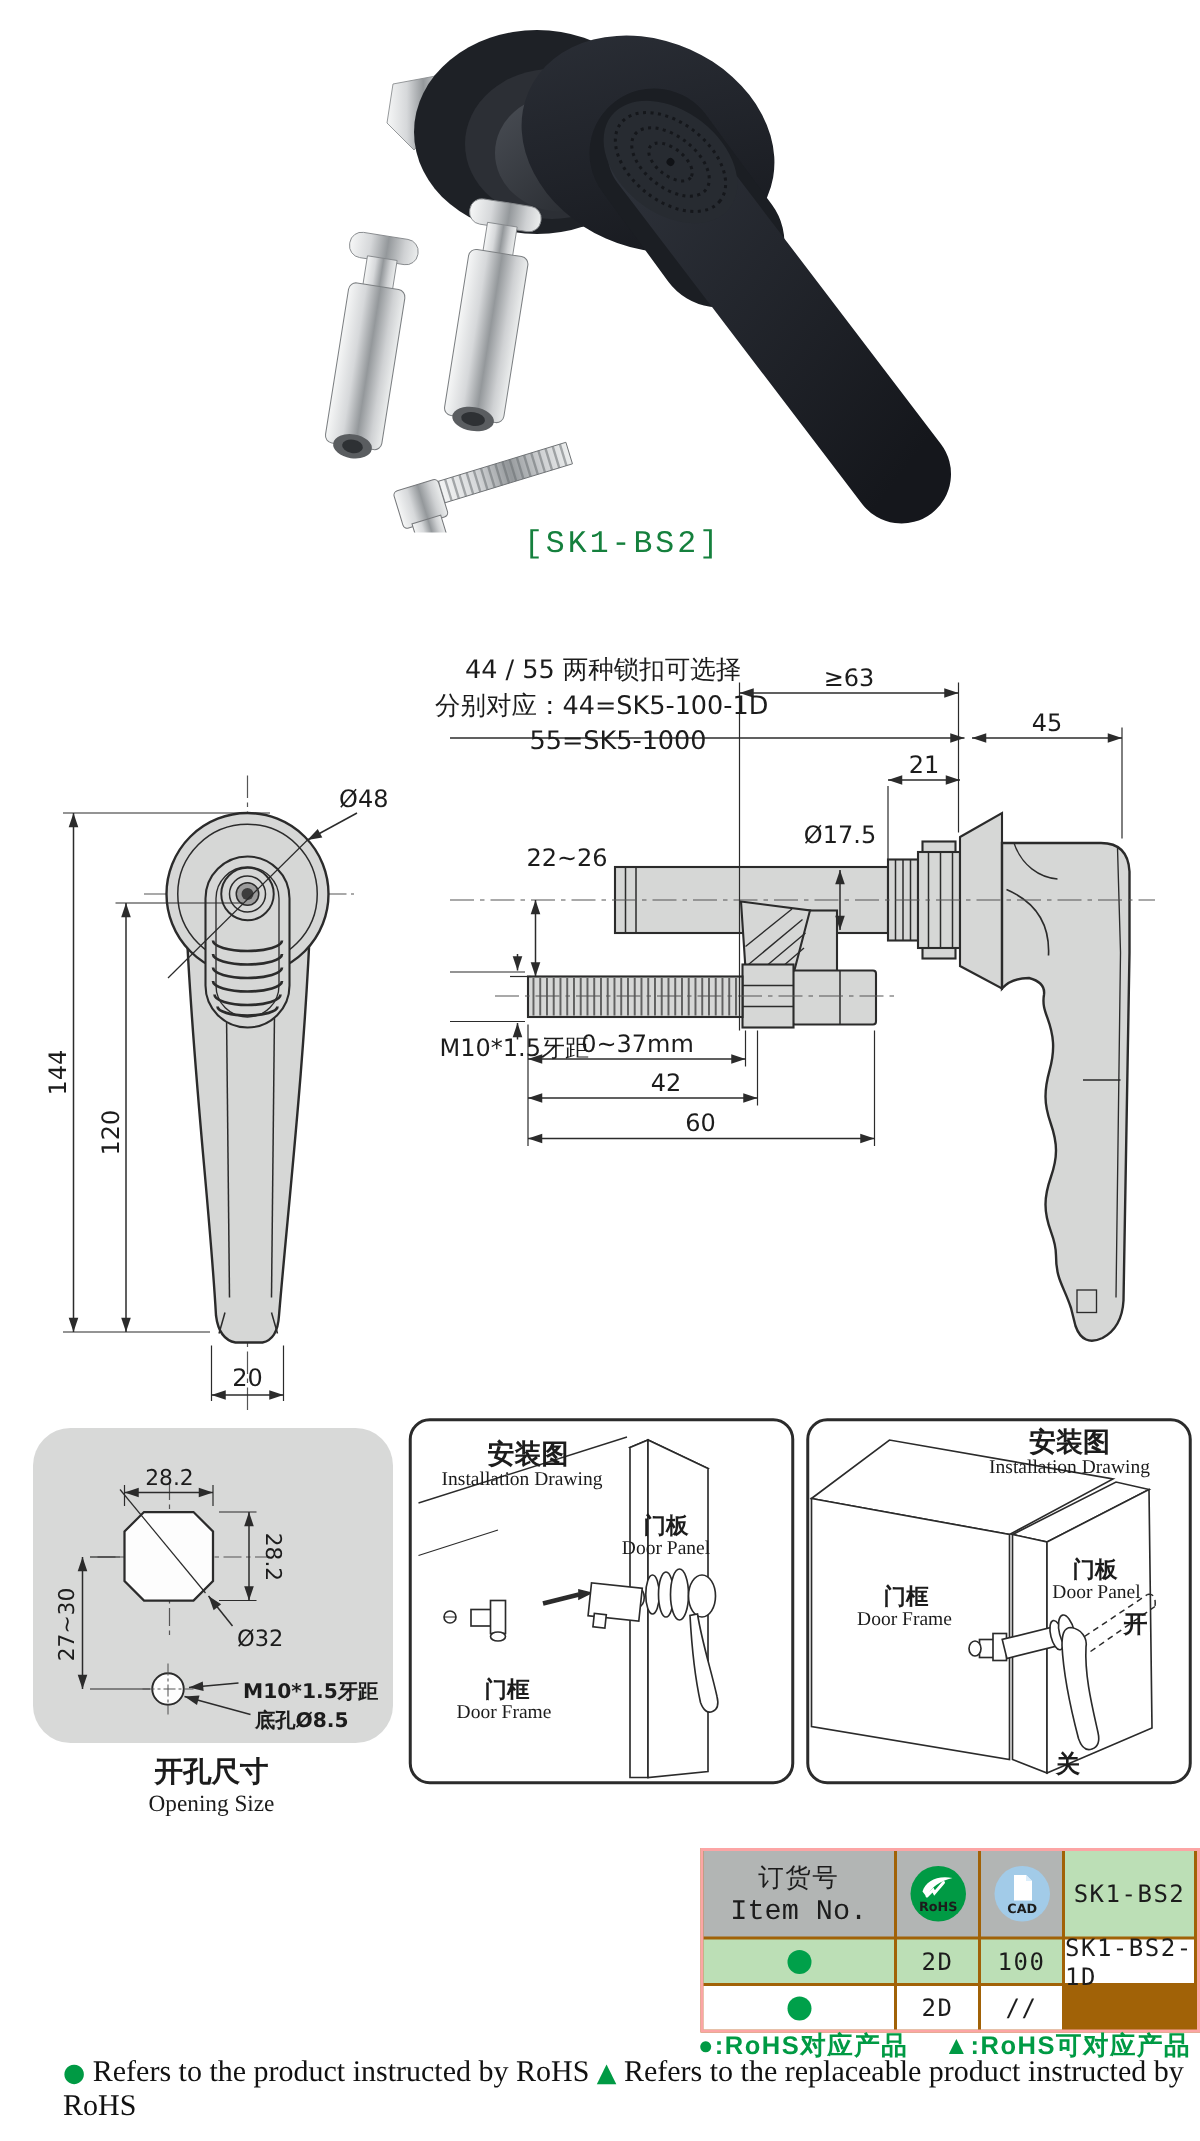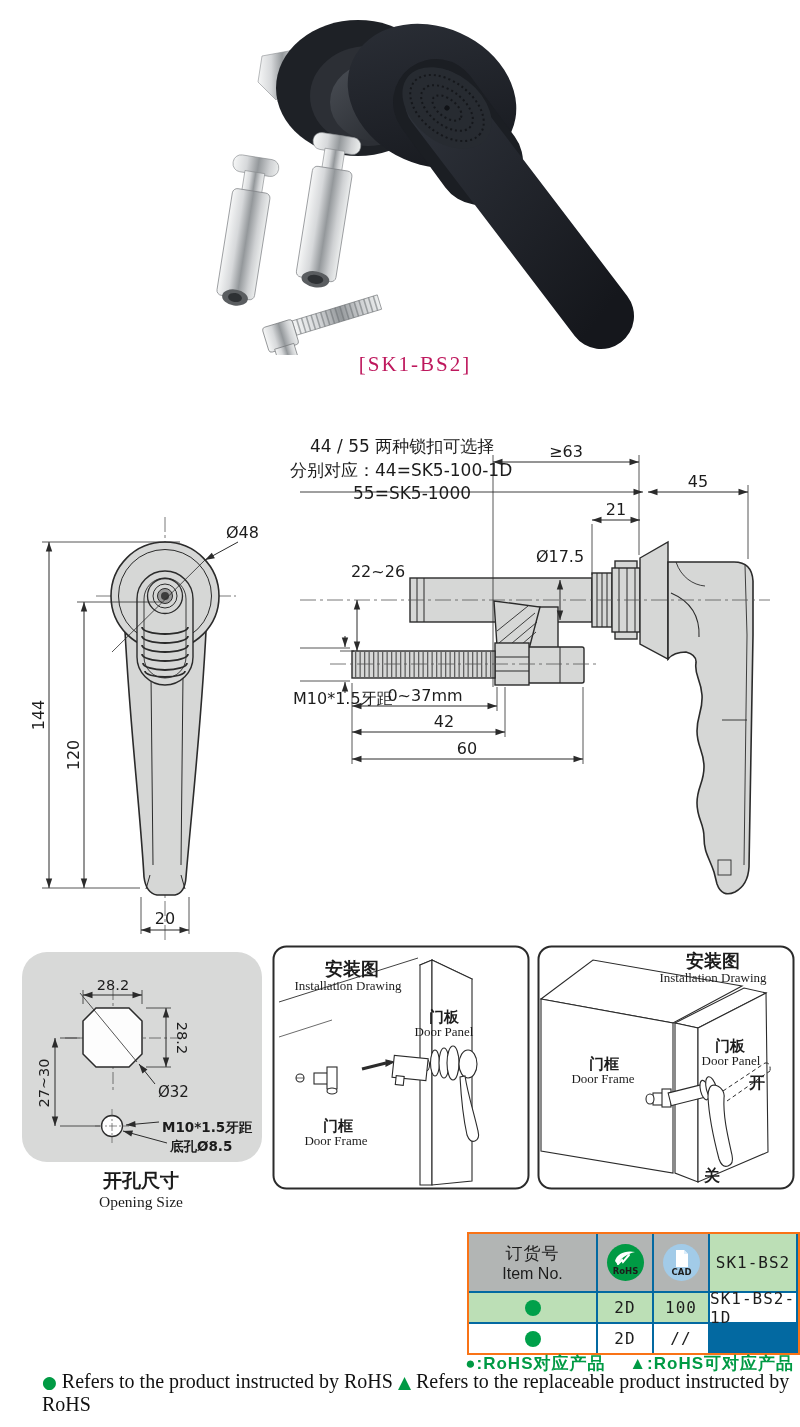--- a/index.html
+++ b/index.html
@@ -1,29 +1,29 @@
 <!DOCTYPE html>
 <html><head>
 <meta charset="utf-8">
 <style>
   html,body{margin:0;padding:0;background:#fff;}
   #page{position:relative;width:800px;height:1427px;background:#fff;overflow:hidden;
         font-family:"Liberation Sans",sans-serif;color:#1c1c1c;}
   .abs{position:absolute;}
   svg text{font-family:"DejaVu Sans","Liberation Sans",sans-serif;fill:#1c1c1c;}
   svg .ser{font-family:"Liberation Serif",serif;}
-  .lbl{font-family:Liberation Serif, serif;font-size:21px;letter-spacing:2px;color:#be185d;}
+  .lbl{font-family:Liberation Mono, monospace;font-size:21px;letter-spacing:2px;color:#15803d;}
   
-  #spec-table{left:467px;top:1232px;width:329px;border:2px solid #f97316;display:grid;
-              grid-template-columns:127px 54px 54px 86px;grid-template-rows:57px 29px 29px;background:#0369a1;grid-gap:2px;}
+  #spec-table{left:467px;top:1232px;width:329px;border:2px solid #fca5a5;display:grid;
+              grid-template-columns:127px 54px 54px 86px;grid-template-rows:57px 29px 29px;background:#a16207;grid-gap:2px;}
   #spec-table>div{background:#fff;display:flex;align-items:center;justify-content:center;flex-direction:column;}
   #spec-table .hd{background:#b2b5b4;}
   #spec-table .g{background:#bcdfb6;}
   .zh-hd{font-size:17px;letter-spacing:1px;}
-  .en-hd{font-family:Liberation Sans, sans-serif;font-size:16px;}
+  .en-hd{font-family:Liberation Mono, monospace;font-size:19px;}
   .mono{font-family:"DejaVu Sans Mono","Liberation Mono",monospace;font-size:16px;letter-spacing:1px;}
   .dot{width:16px;height:16px;border-radius:50%;background:#00a04a;}
   .badge{width:37px;height:37px;border-radius:50%;display:flex;align-items:flex-start;justify-content:center;text-decoration:underline;}
   .badge.rohs{background:#009a44;}
   .badge.cad{background:#a2cbe8;}
   
   #legend-zh{top:1352px;right:6px;font-size:17px;font-weight:bold;color:#009a44;letter-spacing:1px;}
   #legend-zh span{margin-left:18px;}
   #footer-en{top:1370px;left:42px;width:755px;font-family:"Liberation Serif",serif;font-size:20px;color:#111;}
   #footer-en .gb{color:#009a44;font-family:"DejaVu Sans",sans-serif;font-size:17px;}

